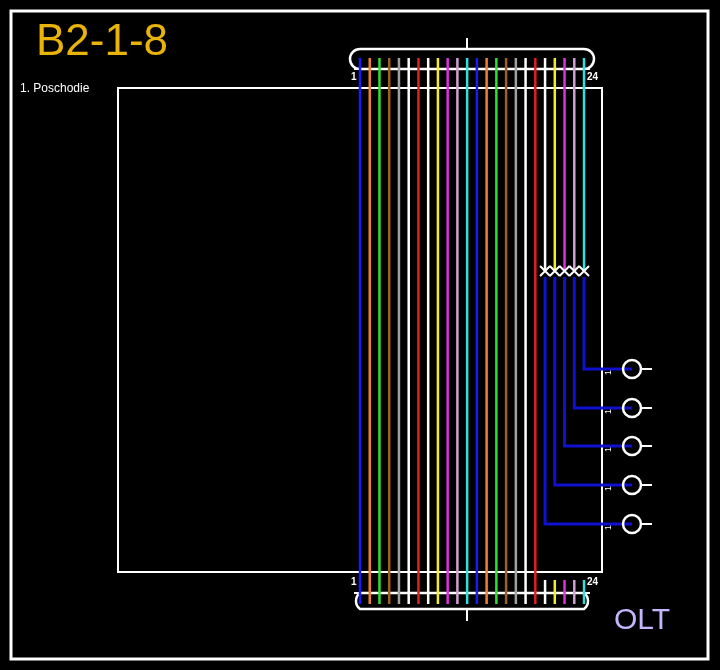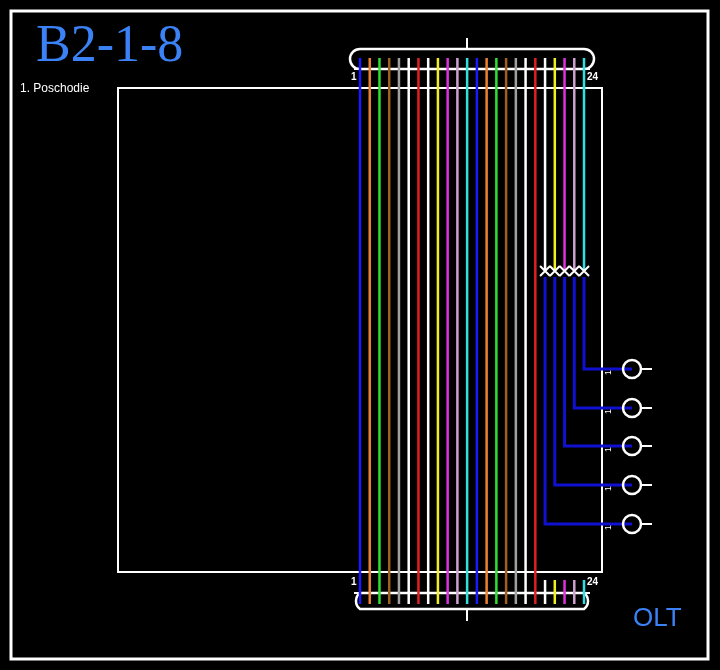--- a/index.html
+++ b/index.html
@@ -1,20 +1,20 @@
 <!DOCTYPE html>
 <html><head>
 <meta charset="utf-8">
 <style>
   html, body { margin: 0; padding: 0; background: #000; }
   body { width: 720px; height: 670px; position: relative; overflow: hidden; font-family: "Liberation Sans", sans-serif; }
   #canvas { position: absolute; left: 0; top: 0; }
-  .title { position: absolute; left: 36px; top: 18px; font-size: 52px; color: #3b82f6; font-family: Liberation Serif, serif; line-height: 1; }
+  .title { position: absolute; left: 36px; top: 18px; font-size: 44px; color: #eab308; font-family: Liberation Sans, sans-serif; line-height: 1; }
   .subtitle { position: absolute; left: 20px; top: 81px; font-size: 12px; color: #fff; font-family: Liberation Sans, sans-serif; }
-  .olt { position: absolute; left: 614px; top: 602px; font-size: 26px; color: #3b82f6; font-family: "Liberation Sans", sans-serif; margin-left: 19px; }
+  .olt { position: absolute; left: 614px; top: 602px; font-size: 30px; color: #c4b5fd; font-family: "Liberation Sans", sans-serif; }
 </style>
 </head>
 <body>
 
 <svg id="canvas" width="720" height="670" viewBox="0 0 720 670">
 
   <rect x="11" y="11" width="697" height="648" fill="none" stroke="#fff" stroke-width="3"></rect>
 
   <rect x="118" y="88" width="484" height="484" fill="none" stroke="#fff" stroke-width="2"></rect>
   <g id="fibers-top">

